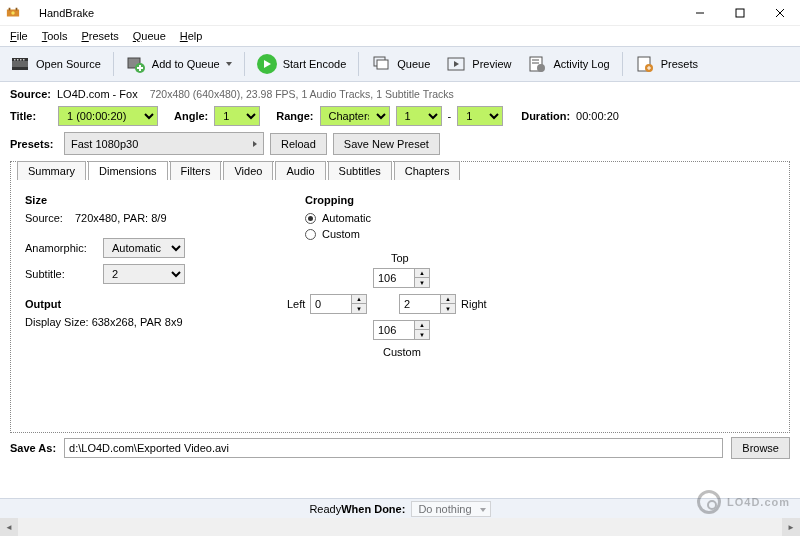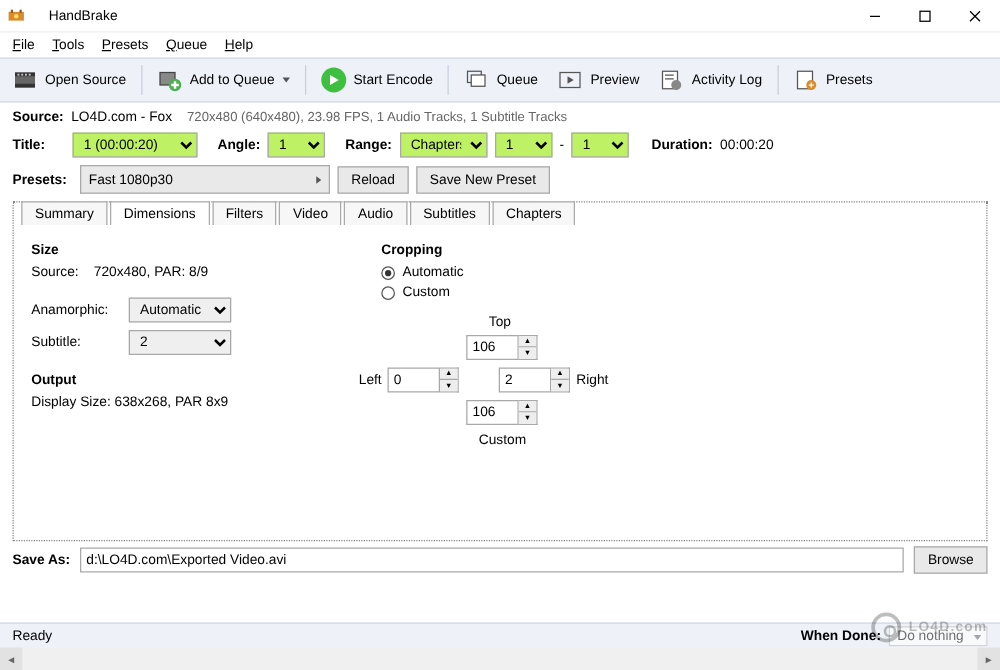--- a/index.html
+++ b/index.html
@@ -44,21 +44,21 @@
 .spinb:first-child { border-bottom:1px solid #a8a8a8; }
 select.drop { width: 82px; height: 20px; background:#efefef; }
 .radio { display:flex; align-items:center; gap:6px; margin-bottom:4px; }
 .radio .r { width:11px; height:11px; border:1px solid #555; border-radius:50%; display:flex; align-items:center; justify-content:center; }
 .radio .r.checked::after { content:""; width:5px; height:5px; background:#333; border-radius:50%; }
 .crop-grid { position: relative; width: 180px; height: 110px; margin-top: 8px; }
 .crop-grid .lblc { position: absolute; font-size: 11px; }
 .sp { position: absolute; }
 .saverow { display:flex; align-items:center; gap:8px; padding: 4px 10px; }
 .saveas-input { flex:1; height:20px; }
-.statusbar { position:absolute; left:0; right:0; bottom:18px; height:20px; background:#eef2f8; border-top:1px solid #d0d7e2; display:flex; align-items:center; padding:0 10px; justify-content:space-between; }
+.statusbar { position:absolute; left:0; right:0; bottom:18px; height:20px; background:#eef2f8; border-top:1px solid #d0d7e2; display:flex; align-items:center; padding:0 10px; justify-content:center; }
 .whendone { display:flex; align-items:center; gap:6px; }
 .whendone .ddv { border:1px solid #bbb; background:#fff; padding:1px 18px 1px 6px; position:relative; opacity:0.55; }
 .whendone .ddv::after { content:""; position:absolute; right:4px; top:6px; border-left:3px solid transparent; border-right:3px solid transparent; border-top:4px solid #666; }
 .scrollbar-h { position:absolute; left:0; right:0; bottom:0; height:18px; background:#f0f0f0; display:flex; }
 .sb-btn { width:18px; height:18px; background:#e2e2e2; display:flex; align-items:center; justify-content:center; font-size:8px; color:#666; }
 .sb-track { flex:1; background:#f0f0f0; }
 .watermark { position:absolute; right:10px; bottom:22px; display:flex; align-items:center; gap:6px; opacity:0.25; color:#000; font-size:18px; font-weight:600; letter-spacing:1px; }
 .watermark .disc { width:24px; height:24px; border:3px solid #000; border-radius:50%; position:relative; }
 .watermark .disc::after { content:""; position:absolute; top:7px; left:7px; width:6px; height:6px; border:2px solid #000; border-radius:50%; }
 .tri { width:0; height:0; border-left:3px solid transparent; border-right:3px solid transparent; }

